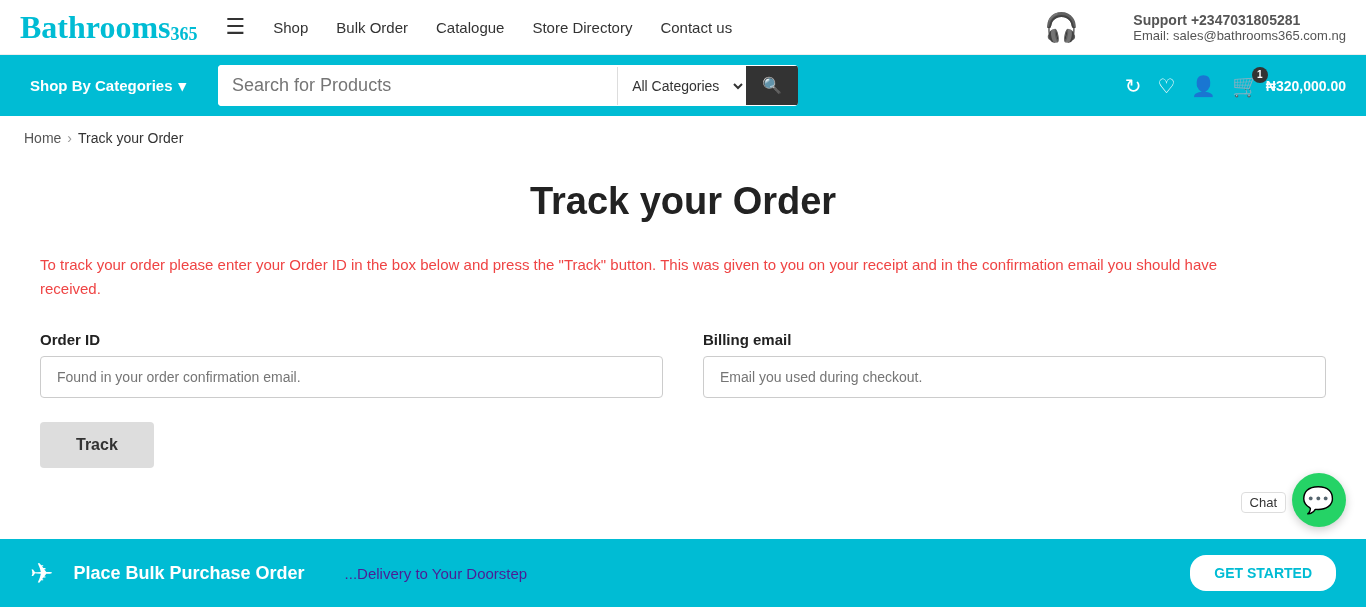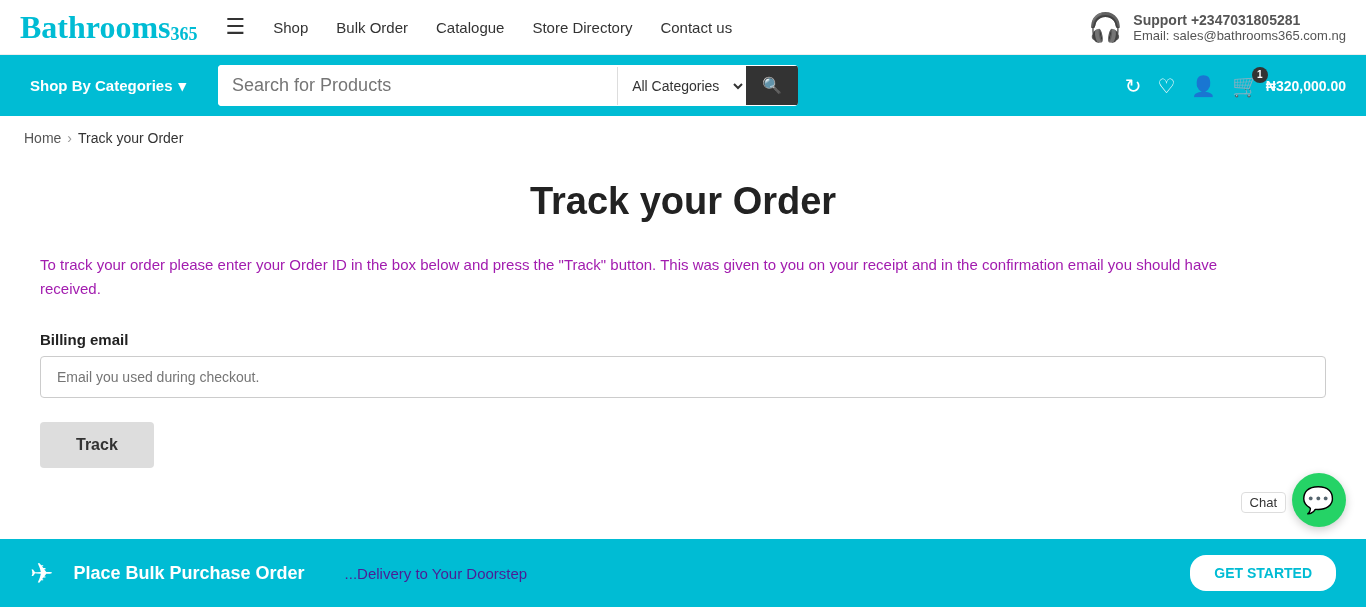--- a/index.html
+++ b/index.html
@@ -61,20 +61,21 @@
       margin-left: auto;
     }
     .support-icon {
       font-size: 28px;
       color: #00bcd4;
     }
     .support-text {
       display: flex;
       flex-direction: column;
       font-size: 13px;
+      margin-left: 44px;
     }
     .support-text strong {
       font-size: 14px;
       color: #333;
     }
     .support-text span {
       color: #555;
     }
 
     
@@ -201,21 +202,21 @@
     }
     .page-title {
       text-align: center;
       font-size: 38px;
       font-weight: 700;
       color: #222;
       margin-bottom: 30px;
     }
     .track-description {
       font-size: 15px;
-      color: #a21caf;
+      color: #ef4444;
       line-height: 1.6;
       margin-bottom: 30px;
       max-width: 1200px;
     }
     .form-row {
       display: flex;
       gap: 40px;
       margin-bottom: 24px;
     }
     .form-group {
@@ -381,20 +382,24 @@
   <span class="chevron">›</span>
   <span class="current">Track your Order</span>
 </div>
 
 <div class="main-content">
   <h1 class="page-title">Track your Order</h1>
   <p class="track-description">To track your order please enter your Order ID in the box below and press the "Track" button. This was given to you on your receipt and in the confirmation email you should have received.</p>
 
   <div class="form-row">
     <div class="form-group">
+      <label class="form-label">Order ID</label>
+      <input class="form-input" type="text" placeholder="Found in your order confirmation email." style="">
+    </div>
+    <div class="form-group">
       <label class="form-label">Billing email</label>
       <input class="form-input" type="email" placeholder="Email you used during checkout." style="">
     </div>
   </div>
 
   <button class="track-btn">Track</button>
 </div>
 
 <div class="footer-banner">
   <span class="bulk-icon">✈</span>

